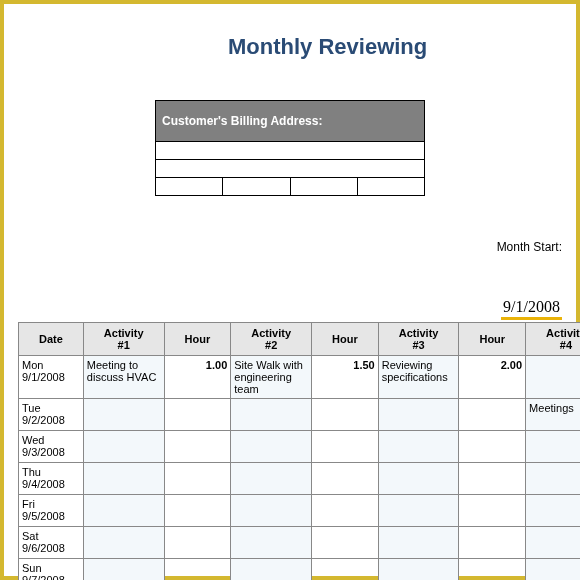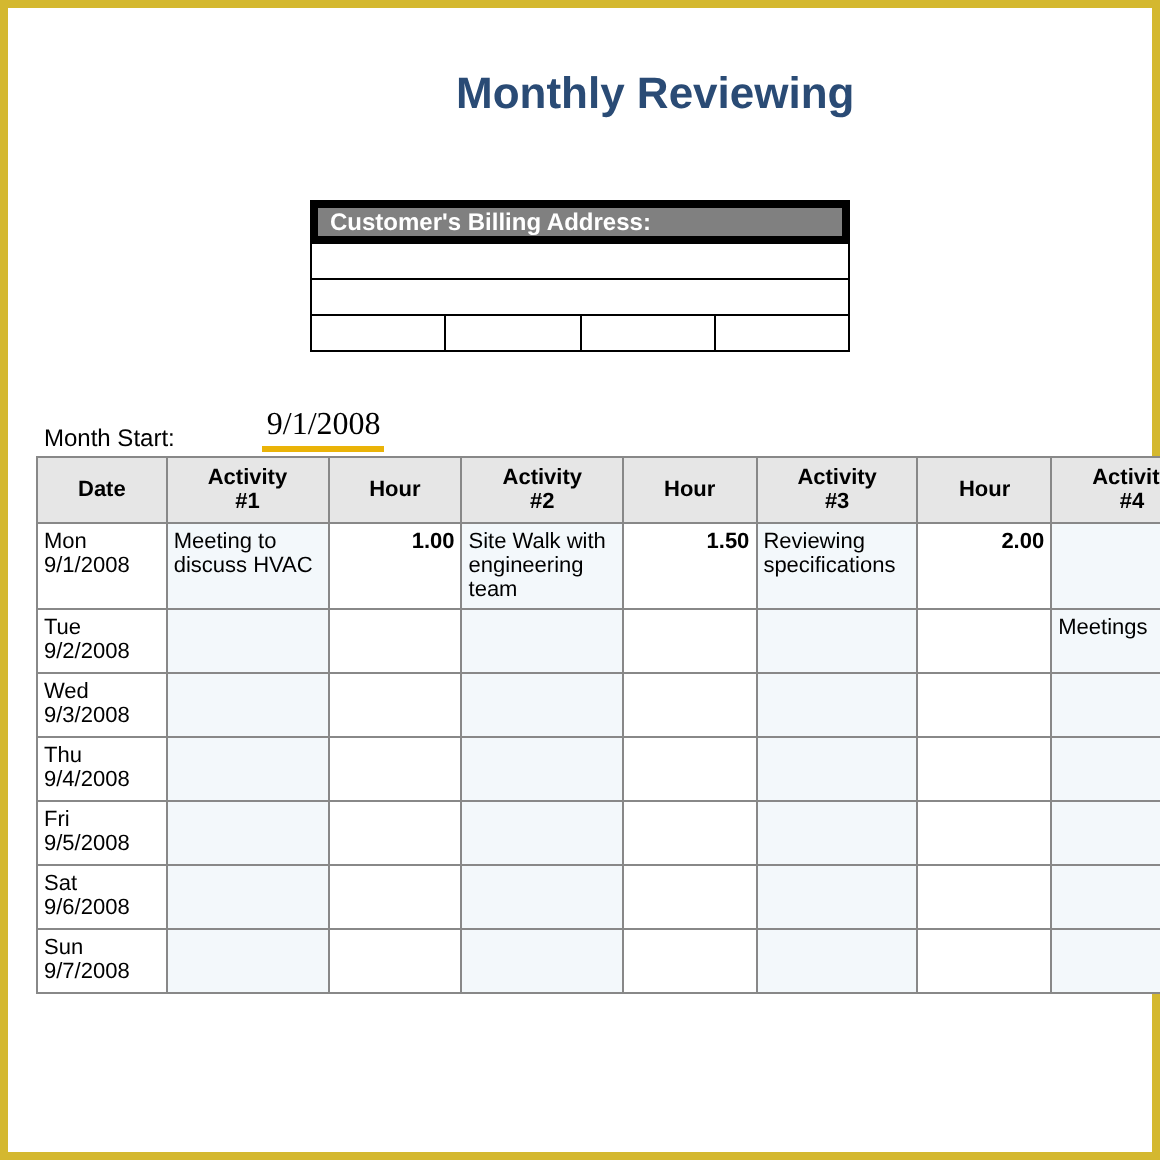--- a/index.html
+++ b/index.html
@@ -25,22 +25,22 @@
   }
   .billing-wrap {
     width: 270px;
     margin: 40px auto 0 auto;
   }
   .billing-head {
     background: #808080;
     color: #fff;
     font-weight: bold;
     font-size: 12px;
-    padding: 0 6px;
-    border: 4px solid #000000;
+    padding: 13px 6px;
+    border: 1px solid #000000;
   }
   .billing-row {
     border-left: 1px solid #000;
     border-right: 1px solid #000;
     border-bottom: 1px solid #000;
     height: 18px;
     width: 100%;
   }
   .billing-cells {
     display: flex;
@@ -48,26 +48,27 @@
     border-right: 1px solid #000;
     border-bottom: 1px solid #000;
     height: 18px;
   }
   .billing-cell {
     flex: 1;
     border-right: 1px solid #000;
   }
   .billing-cell:last-child { border-right: none; }
   .month-start {
-    margin-top: 28px;
+    margin-top: 44px;
     font-size: 12px;
     display: flex;
     align-items: flex-end;
     gap: 44px;
     margin-left: 4px;
+    flex-direction: column;
   }
   .month-start-val {
     border-bottom: 3px solid #eab308;
     padding: 0 2px 1px 2px;
     font-size: 16px;
     font-family: Liberation Serif, serif;
   }
   table.ts {
     width: 100%;
     border-collapse: collapse;

